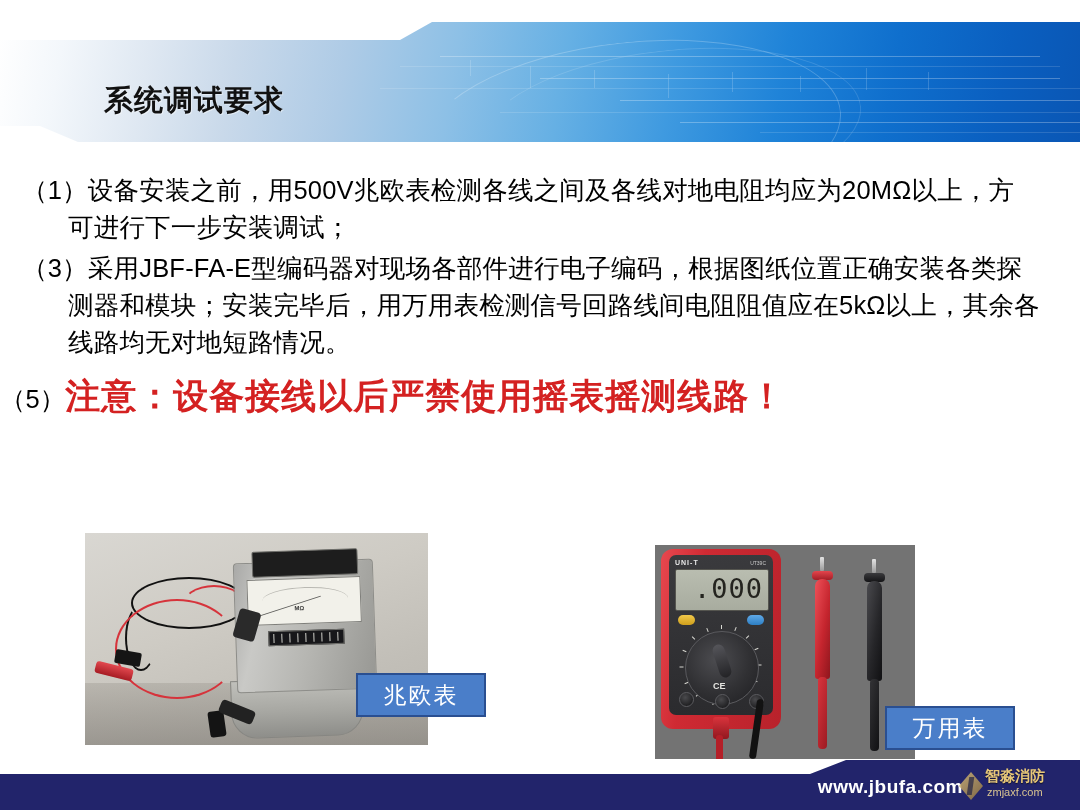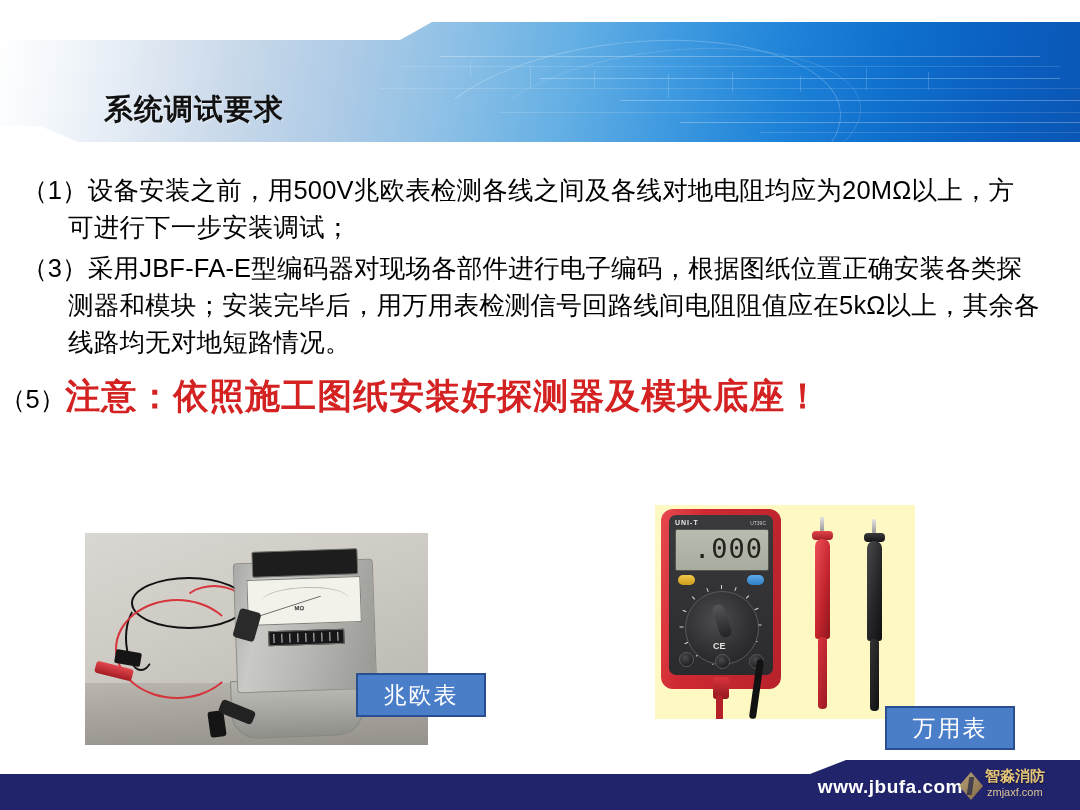--- a/index.html
+++ b/index.html
@@ -22,21 +22,21 @@
   }
   
   .banner-lines{position:absolute;left:380px;top:0;width:700px;height:120px;opacity:.5;
     clip-path:polygon(52px 0,700px 0,700px 120px,0 120px,0 18px);}
   .ln{position:absolute;height:1px;background:rgba(255,255,255,.55);}
   .ln.d{background:rgba(255,255,255,.28);}
   .arc{position:absolute;border:1px solid rgba(255,255,255,.45);border-radius:50%;
        border-bottom-color:transparent;border-left-color:transparent;}
   .tick{position:absolute;width:1px;background:rgba(255,255,255,.35);}
   .banner-title{
-    position:absolute;left:104px;top:68px;
+    position:absolute;left:104px;top:59px;
     font-size:29px;font-weight:bold;color:#111;letter-spacing:1px;
     text-shadow:1px 1px 0 rgba(255,255,255,.45);
     white-space:nowrap;
   }
 
   
   .content{position:absolute;left:0;top:150px;width:1080px;margin-top:22px;}
   .item{
     font-size:25.5px;color:#000;line-height:37px;
     padding-left:68px;text-indent:-46px;
@@ -83,21 +83,21 @@
   .wire{position:absolute;border:2px solid #111;border-radius:50%;background:transparent;}
   .wire-red{border-color:#d6333b;}
   .clip-red{position:absolute;left:10px;top:132px;width:38px;height:12px;
     background:linear-gradient(180deg,#e2484f,#a71c24);border-radius:3px;transform:rotate(14deg);}
   .clip-blk{position:absolute;left:30px;top:118px;width:26px;height:14px;
     background:#151515;border-radius:2px;transform:rotate(10deg);}
   .plug-blk{position:absolute;left:124px;top:178px;width:16px;height:26px;
     background:#141414;border-radius:3px;transform:rotate(-8deg);}
 
   
-  #photo-multi{left:655px;top:505px;width:260px;height:214px;background:#fef9c3;}
+  #photo-multi{left:655px;top:545px;width:260px;height:214px;background:#737373;}
   .mm-body{position:absolute;left:6px;top:4px;width:120px;height:180px;
     background:linear-gradient(100deg,#e8484f 0%,#cf2a33 30%,#b8222b 100%);
     border-radius:12px;}
   .mm-inner{position:absolute;left:8px;top:6px;width:104px;height:160px;
     background:linear-gradient(180deg,#3a3a3d,#2b2b2e);border-radius:7px;}
   .mm-brand{position:absolute;left:6px;top:4px;font-size:7px;color:#e9e9e9;font-weight:bold;letter-spacing:1px;}
   .mm-model{position:absolute;right:7px;top:5px;font-size:5px;color:#c9c9c9;}
   .mm-lcd{position:absolute;left:6px;top:14px;width:92px;height:40px;
     background:linear-gradient(180deg,#b9bdb0,#a8ac9f);border:1px solid #55554f;border-radius:2px;}
   .mm-digits{position:absolute;right:5px;top:4px;font-family:"DejaVu Sans Mono",monospace;
@@ -182,21 +182,21 @@
 </div>
 
 <div class="content">
 
   <p class="item"><span>（1）</span><span>设备安装之前，用500V兆欧表检测各线之间及各线对地电阻均应为20MΩ以上，方可进行下一步安装调试；</span></p>
 
 
   <p class="item"><span>（3）</span><span>采用JBF‑FA-E型编码器对现场各部件进行电子编码，根据图纸位置正确安装各类探测器和模块；安装完毕后，用万用表检测信号回路线间电阻阻值应在5kΩ以上，其余各线路均无对地短路情况。</span></p>
 
 
-  <p class="item-note"><span class="note-idx">（5）</span><span class="note-red">注意：依照施工图纸安装好探测器及模块底座！</span></p>
+  <p class="item-note"><span class="note-idx">（5）</span><span class="note-red">注意：设备接线以后严禁使用摇表摇测线路！</span></p>
 
 </div>
 
 <div class="photo" id="photo-megohm">
   <div class="table-shadow"></div>
 
   <div class="wire" style="left:46px;top:44px;width:112px;height:48px;border-color:#111;border-right-color:transparent;"></div>
   <div class="wire" style="left:40px;top:72px;width:28px;height:62px;border-color:#111;border-top-color:transparent;border-right-color:transparent;"></div>
 
   <div class="wire wire-red" style="left:30px;top:66px;width:120px;height:96px;border-right-color:transparent;"></div>

